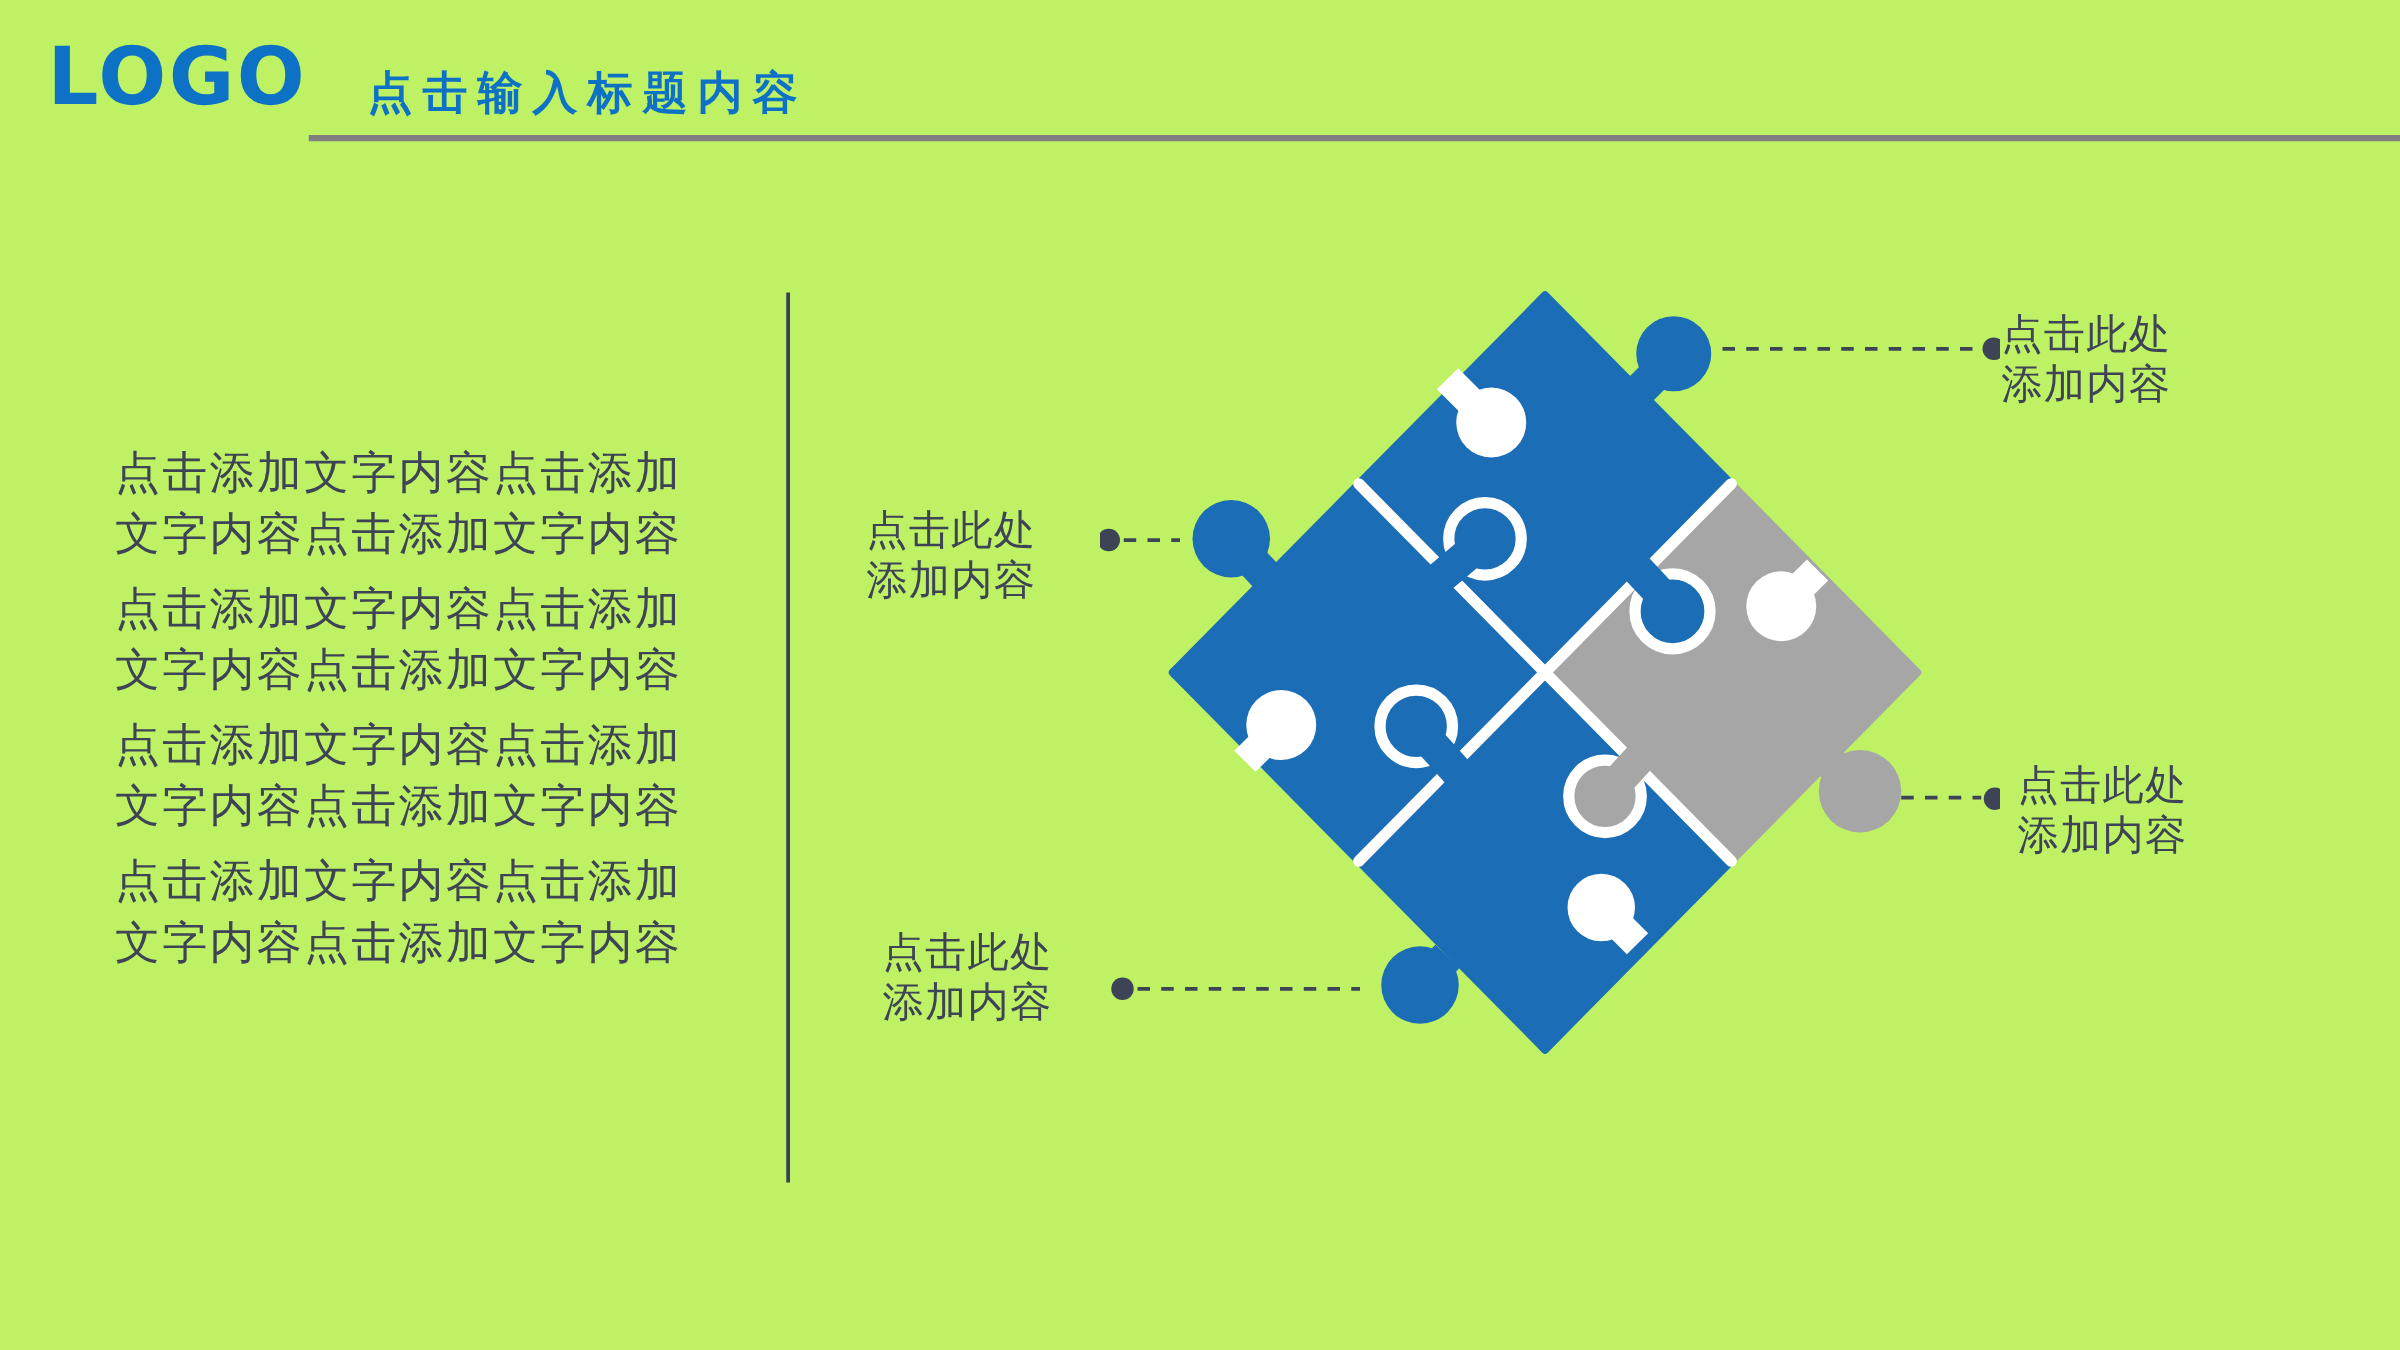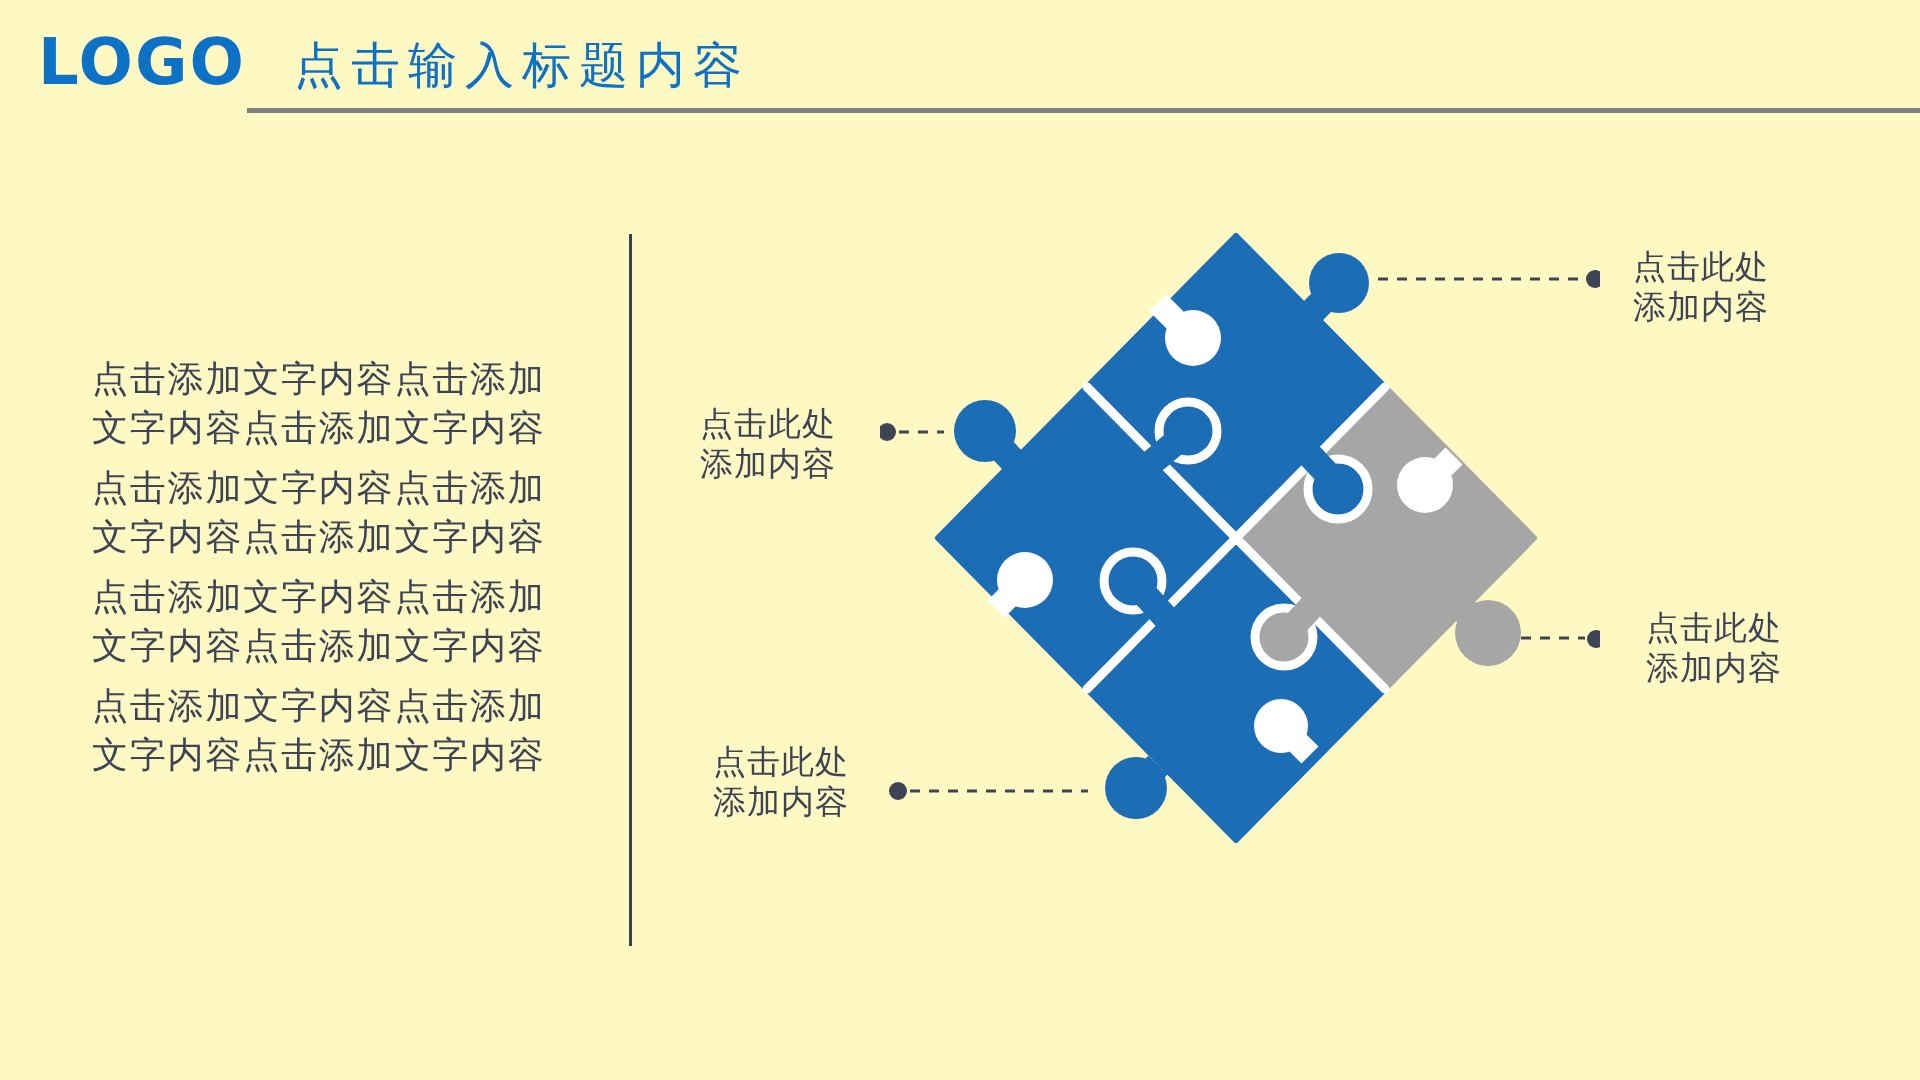--- a/index.html
+++ b/index.html
@@ -5,30 +5,30 @@
   :root{
     --accent:#0d72c5;
     --ink:#3d4456;
     --blue:#1b6db6;
     --gray:#a6a6a6;
     --rule:#7f7f7f;
   }
   *{margin:0;padding:0;box-sizing:border-box;}
   html,body{width:1920px;height:1080px;overflow:hidden;background:#ffffff;
     font-family:"DejaVu Sans","Liberation Sans",sans-serif;}
-  .slide{position:relative;width:1920px;height:1080px;background:#fef9c3;}
+  .slide{position:relative;width:1920px;height:1080px;background:#bef264;}
 
   .logo{
     position:absolute;left:38px;top:30px;
     font-size:64px;font-weight:900;letter-spacing:2px;
     color:var(--accent);line-height:1;
   }
   .title{
-    position:absolute;left:294px;top:41px;
-    font-size:49px;font-weight:normal;letter-spacing:8px;
+    position:absolute;left:294px;top:57px;
+    font-size:36px;font-weight:bold;letter-spacing:8px;
     color:var(--accent);line-height:1;white-space:nowrap;
   }
   .header-rule{
     position:absolute;left:247px;top:108px;width:1673px;height:5px;
     background:var(--rule);
   }
 
   .body-text{
     position:absolute;left:92px;top:354px;width:470px;
     color:var(--ink);font-size:36px;line-height:49px;letter-spacing:1.8px;
@@ -52,21 +52,21 @@
   .hole{fill:#fff;}
   .hole-neck{stroke:#fff;stroke-width:24;fill:none;}
   .seam{stroke:#fff;stroke-width:9;stroke-linecap:round;fill:none;}
   .tab-ring{stroke:#fff;stroke-width:9;}
   .lead{stroke:var(--ink);stroke-width:3;stroke-dasharray:10 9;fill:none;}
   .lead-dot{fill:var(--ink);}
 
   .callout{
     position:absolute;color:var(--ink);
     font-size:33px;line-height:40px;letter-spacing:1px;
-    text-align:center;white-space:nowrap;
+    white-space:nowrap;
   }
   .callout-top-right{left:1601px;top:247px;width:200px;}
   .callout-right{left:1614px;top:608px;width:200px;}
   .callout-left{left:693px;top:404px;width:150px;}
   .callout-bottom{left:706px;top:742px;width:150px;}
 </style>
 </head>
 <body>
 
 <div class="slide">

